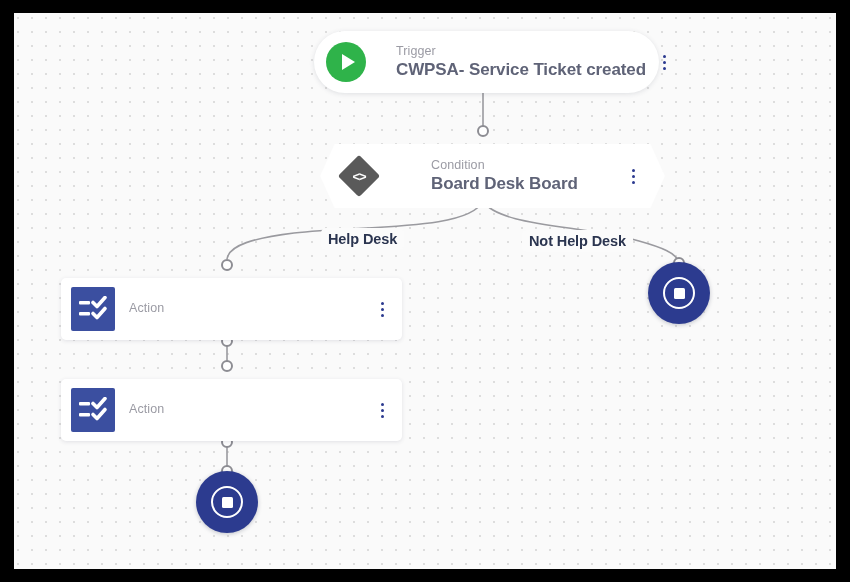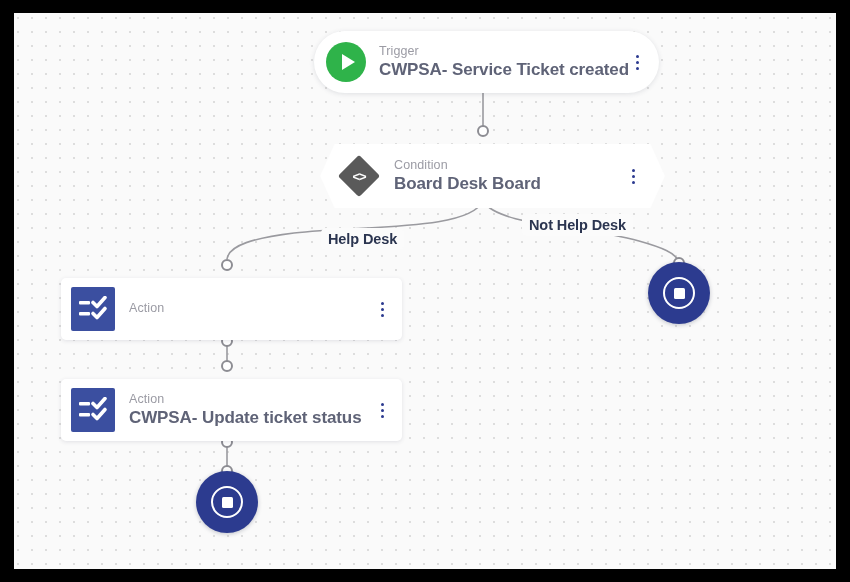--- a/index.html
+++ b/index.html
@@ -105,20 +105,21 @@
     left: 300px;
     top: 18px;
     width: 345px;
     height: 62px;
     background: #ffffff;
     border-radius: 31px;
     box-shadow: 0 1px 5px rgba(40,45,70,0.13);
     display: flex;
     align-items: center;
     padding: 0 14px 0 12px;
+    gap: 17px;
   }
   .trigger-icon {
     width: 40px; height: 40px;
     border-radius: 50%;
     background: #2fb34a;
     flex: 0 0 40px;
     display: flex;
     align-items: center;
     justify-content: center;
     margin-right: 13px;
@@ -242,21 +243,21 @@
     background: #fbfbfb;
     border-radius: 5px;
     padding: 3px 7px;
     font-size: 14.5px;
     font-weight: bold;
     color: #2b3550;
     white-space: nowrap;
     letter-spacing: -0.1px;
   }
   #label-help-desk     { left: 307px; top: 215px; }
-  #label-not-help-desk { left: 508px; top: 201px; }
+  #label-not-help-desk { left: 508px; top: 217px; }
 </style>
 </head>
 <body>
 
 <div id="frame">
 
   <div id="canvas">
 
     <svg id="edges" viewBox="0 0 822 556" xmlns="http://www.w3.org/2000/svg">
 
@@ -300,21 +301,21 @@
       </div>
     </div>
 
     <div class="node" id="condition-node">
       <div class="hex-bg"></div>
       <div class="hex-inner">
         <div class="cond-icon">
           <span class="diamond"></span>
           <span class="code">&lt;&gt;</span>
         </div>
-        <div class="node-text" style="flex:1 1 auto;">
+        <div class="node-text" style="flex:1 1 auto;margin-left:37px;">
           <span class="node-kicker">Condition</span>
           <span class="node-title">Board Desk Board</span>
         </div>
         <div class="kebab" style="margin-right:8px;">
           <i></i>
             <i></i>
             <i></i>
         </div>
       </div>
     </div>
@@ -342,21 +343,20 @@
       <div class="action-icon">
         <svg width="30" height="26" viewBox="0 0 30 26" xmlns="http://www.w3.org/2000/svg">
           <rect x="1" y="5" width="11" height="3.4" rx="1" fill="#ffffff"></rect>
           <rect x="1" y="16" width="11" height="3.4" rx="1" fill="#ffffff"></rect>
           <path d="M 15 6.5 L 19 10.5 L 27 1.5" stroke="#ffffff" stroke-width="3.6" fill="none" stroke-linecap="round" stroke-linejoin="round"></path>
           <path d="M 15 17.5 L 19 21.5 L 27 12.5" stroke="#ffffff" stroke-width="3.6" fill="none" stroke-linecap="round" stroke-linejoin="round"></path>
         </svg>
       </div>
       <div class="node-text" style="flex:1 1 auto;">
         <span class="node-kicker">Action</span>
-        <span class="node-title">CWPSA- Update ticket status</span>
       </div>
       <div class="kebab">
         <i></i>
           <i></i>
           <i></i>
       </div>
     </div>
 
     <div class="stop-node" id="stop-node-right">
       <div class="stop-ring">

